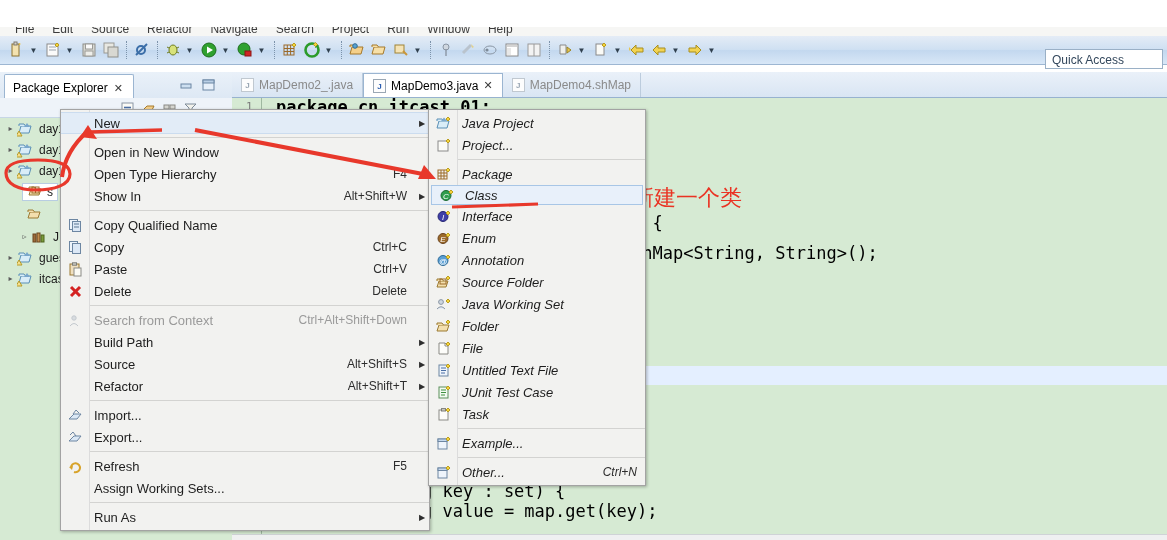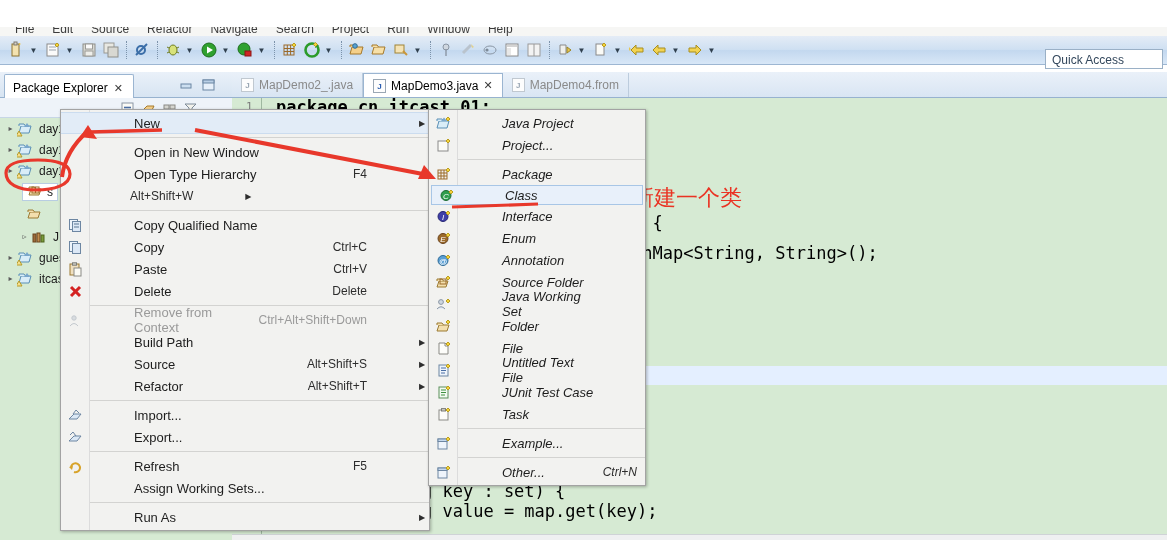--- a/index.html
+++ b/index.html
@@ -55,21 +55,21 @@
     position: absolute; right: 4px; top: 13px;
     width: 118px; height: 20px;
     background: #fff; border: 1px solid #9ab0c6;
     font-size: 12px; color: #33475c;
     padding: 2px 6px;
     line-height: 16px;
   }
 
   
   .pkg-tabstrip {
-    position: absolute; top: 45px; left: 0; width: 232px; height: 26px;
+    position: absolute; top: 45px; left: 0; width: 232px; height: 40px;
     background: linear-gradient(to bottom,#eaf1f9,#d7e4f2);
     border-bottom: 1px solid #97b2cf;
   }
   .pkg-tab {
     position: absolute; left: 4px; top: 2px;
     height: 24px; padding: 3px 10px 0 8px;
     background: #fff;
     border: 1px solid #9bb5d1; border-bottom: none;
     font-size: 12px; color: #000;
     display: flex; align-items: center; gap: 6px;
@@ -174,21 +174,20 @@
     z-index: 40;
   }
   .ctxmenu .railbg {
     position: absolute; left: 0; top: 0; bottom: 0; width: 29px;
     background: #f2f2f0; border-right: 1px solid #dcdcdc;
   }
   .mrow {
     position: relative; display: flex; align-items: center;
     height: 22px; padding-left: 0; font-size: 13px; color: #1d1d1d;
     font-family: "Liberation Sans", sans-serif;
-    gap: 40px;
   }
   .mrow .ico { width: 29px; height: 20px; display: inline-flex;
                align-items: center; justify-content: center; }
   .mrow .lbl { flex: 1; padding-left: 4px; }
   .mrow .acc { color: #2d2d2d; padding-right: 8px; font-size: 12px; }
   .mrow .sub { width: 14px; text-align: center; font-size: 8px; color: #2d2d2d; }
   .mrow.hi { background: #e2ecf7; border-top: 1px solid #cbdcef; border-bottom: 1px solid #cbdcef; }
   .mrow.disabled .lbl, .mrow.disabled .acc { color: #9a9a9a; }
   .msep { height: 1px; background: #d3d3d1; margin: 3px 0 3px 29px; }
 
@@ -580,21 +579,21 @@
       <span class="jfile-ico dim">J</span>
       <span>MapDemo2_.java</span>
     </div>
     <div class="etab active">
       <span class="jfile-ico">J</span>
       <span>MapDemo3.java</span>
       <span class="tab-x">✕</span>
     </div>
     <div class="etab">
       <span class="jfile-ico dim">J</span>
-      <span>MapDemo4.from</span>
+      <span>MapDemo4.shMap</span>
     </div>
   </div>
 
   <div class="editor-body">
     <div class="gutter">
       <div class="lnum" style="position:absolute;left:14px;top:2px;">1</div>
     </div>
 
     <div class="code" style="top:0px;left:44px;font-weight:bold;">package cn.itcast_01;</div>
 
@@ -634,20 +633,21 @@
       <span class="sub"></span>
     </div>
     <div class="mrow">
       <span class="ico"></span>
       <span class="lbl">Open Type Hierarchy</span>
       <span class="acc">F4</span>
       <span class="sub"></span>
     </div>
     <div class="mrow">
       <span class="ico"></span>
+      <span class="lbl">Show In</span>
       <span class="acc">Alt+Shift+W</span>
       <span class="sub">▶</span>
     </div>
     <div class="msep"></div>
 
     <div class="mrow">
       <span class="ico">
         <svg width="15" height="15" viewBox="0 0 15 15">
             <rect x="1.5" y="1.5" width="8" height="10" fill="#eef4fb" stroke="#6d86a2"></rect>
             <rect x="4.5" y="3.5" width="8" height="10" fill="#dce8f6" stroke="#6d86a2"></rect>
@@ -695,21 +695,21 @@
     </div>
     <div class="msep"></div>
 
     <div class="mrow disabled">
       <span class="ico">
         <svg width="15" height="15" viewBox="0 0 15 15" opacity=".45">
             <circle cx="6" cy="5" r="2.2" fill="#b9c3cd" stroke="#8a96a4"></circle>
             <path d="M2 13 q4-5 8 0" fill="none" stroke="#8a96a4"></path>
           </svg>
       </span>
-      <span class="lbl">Remove from Context</span>
+      <span class="lbl">Search from Context</span>
       <span class="acc">Ctrl+Alt+Shift+Down</span>
       <span class="sub"></span>
     </div>
     <div class="mrow">
       <span class="ico"></span>
       <span class="lbl">Build Path</span>
       <span class="acc"></span>
       <span class="sub">▶</span>
     </div>
     <div class="mrow">

